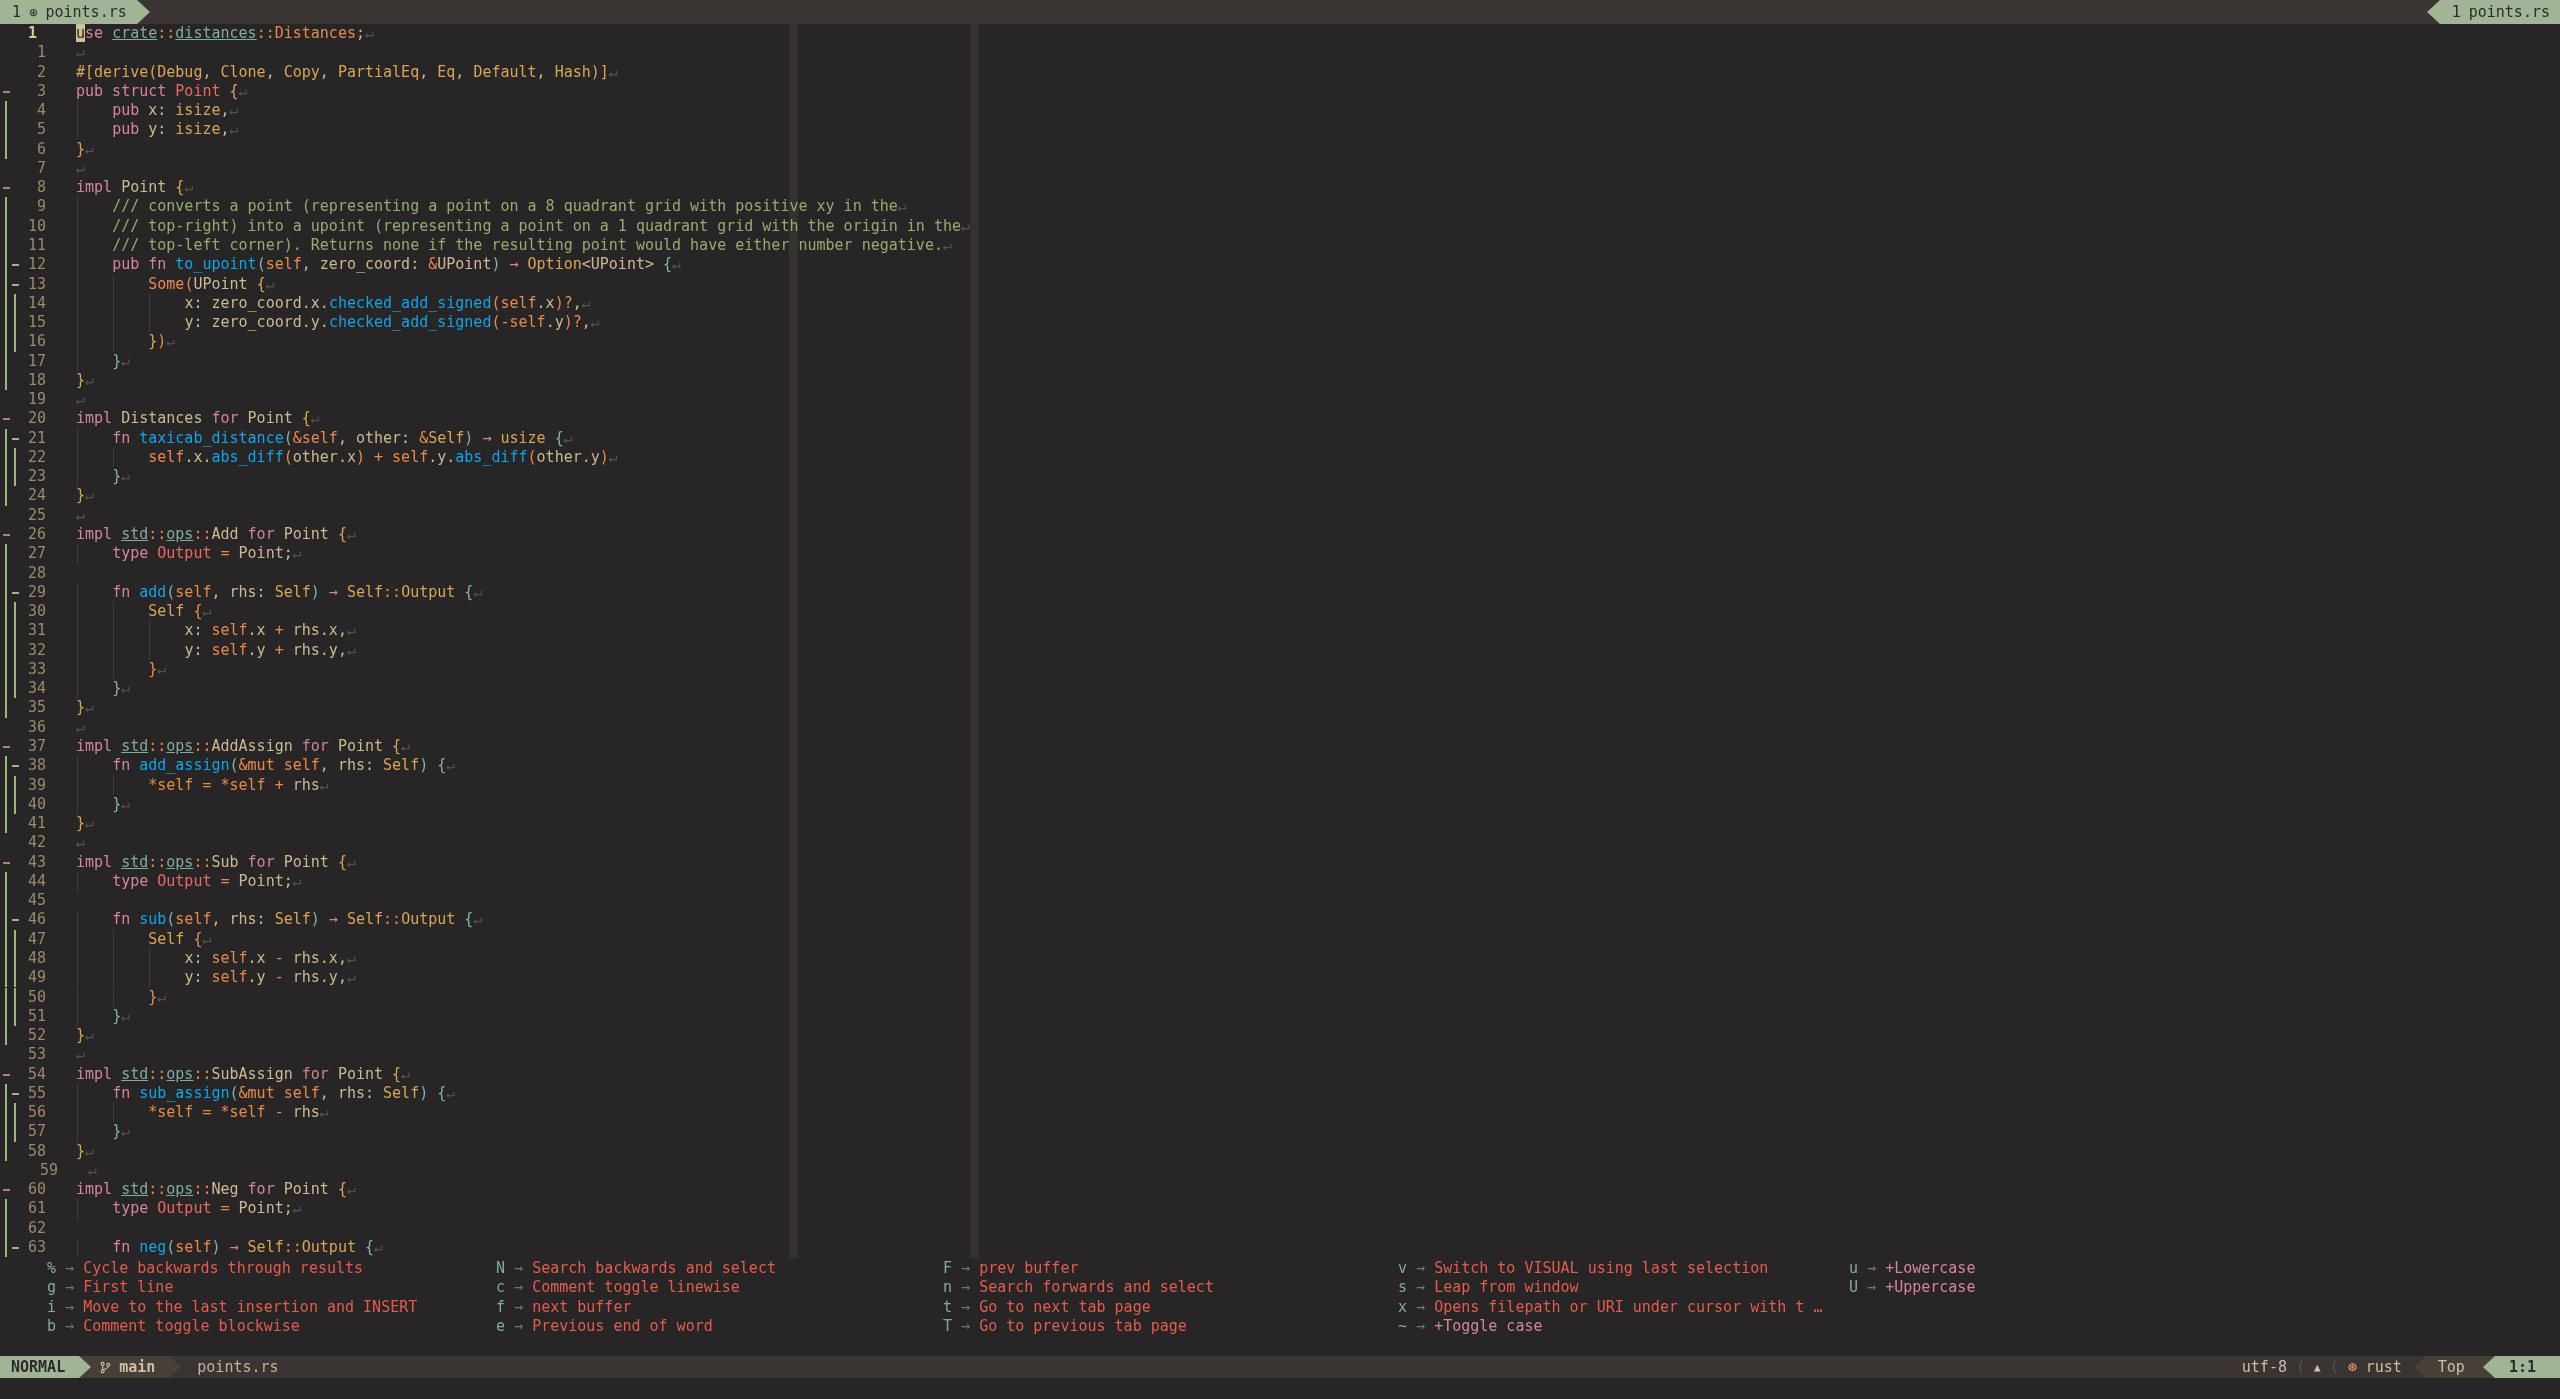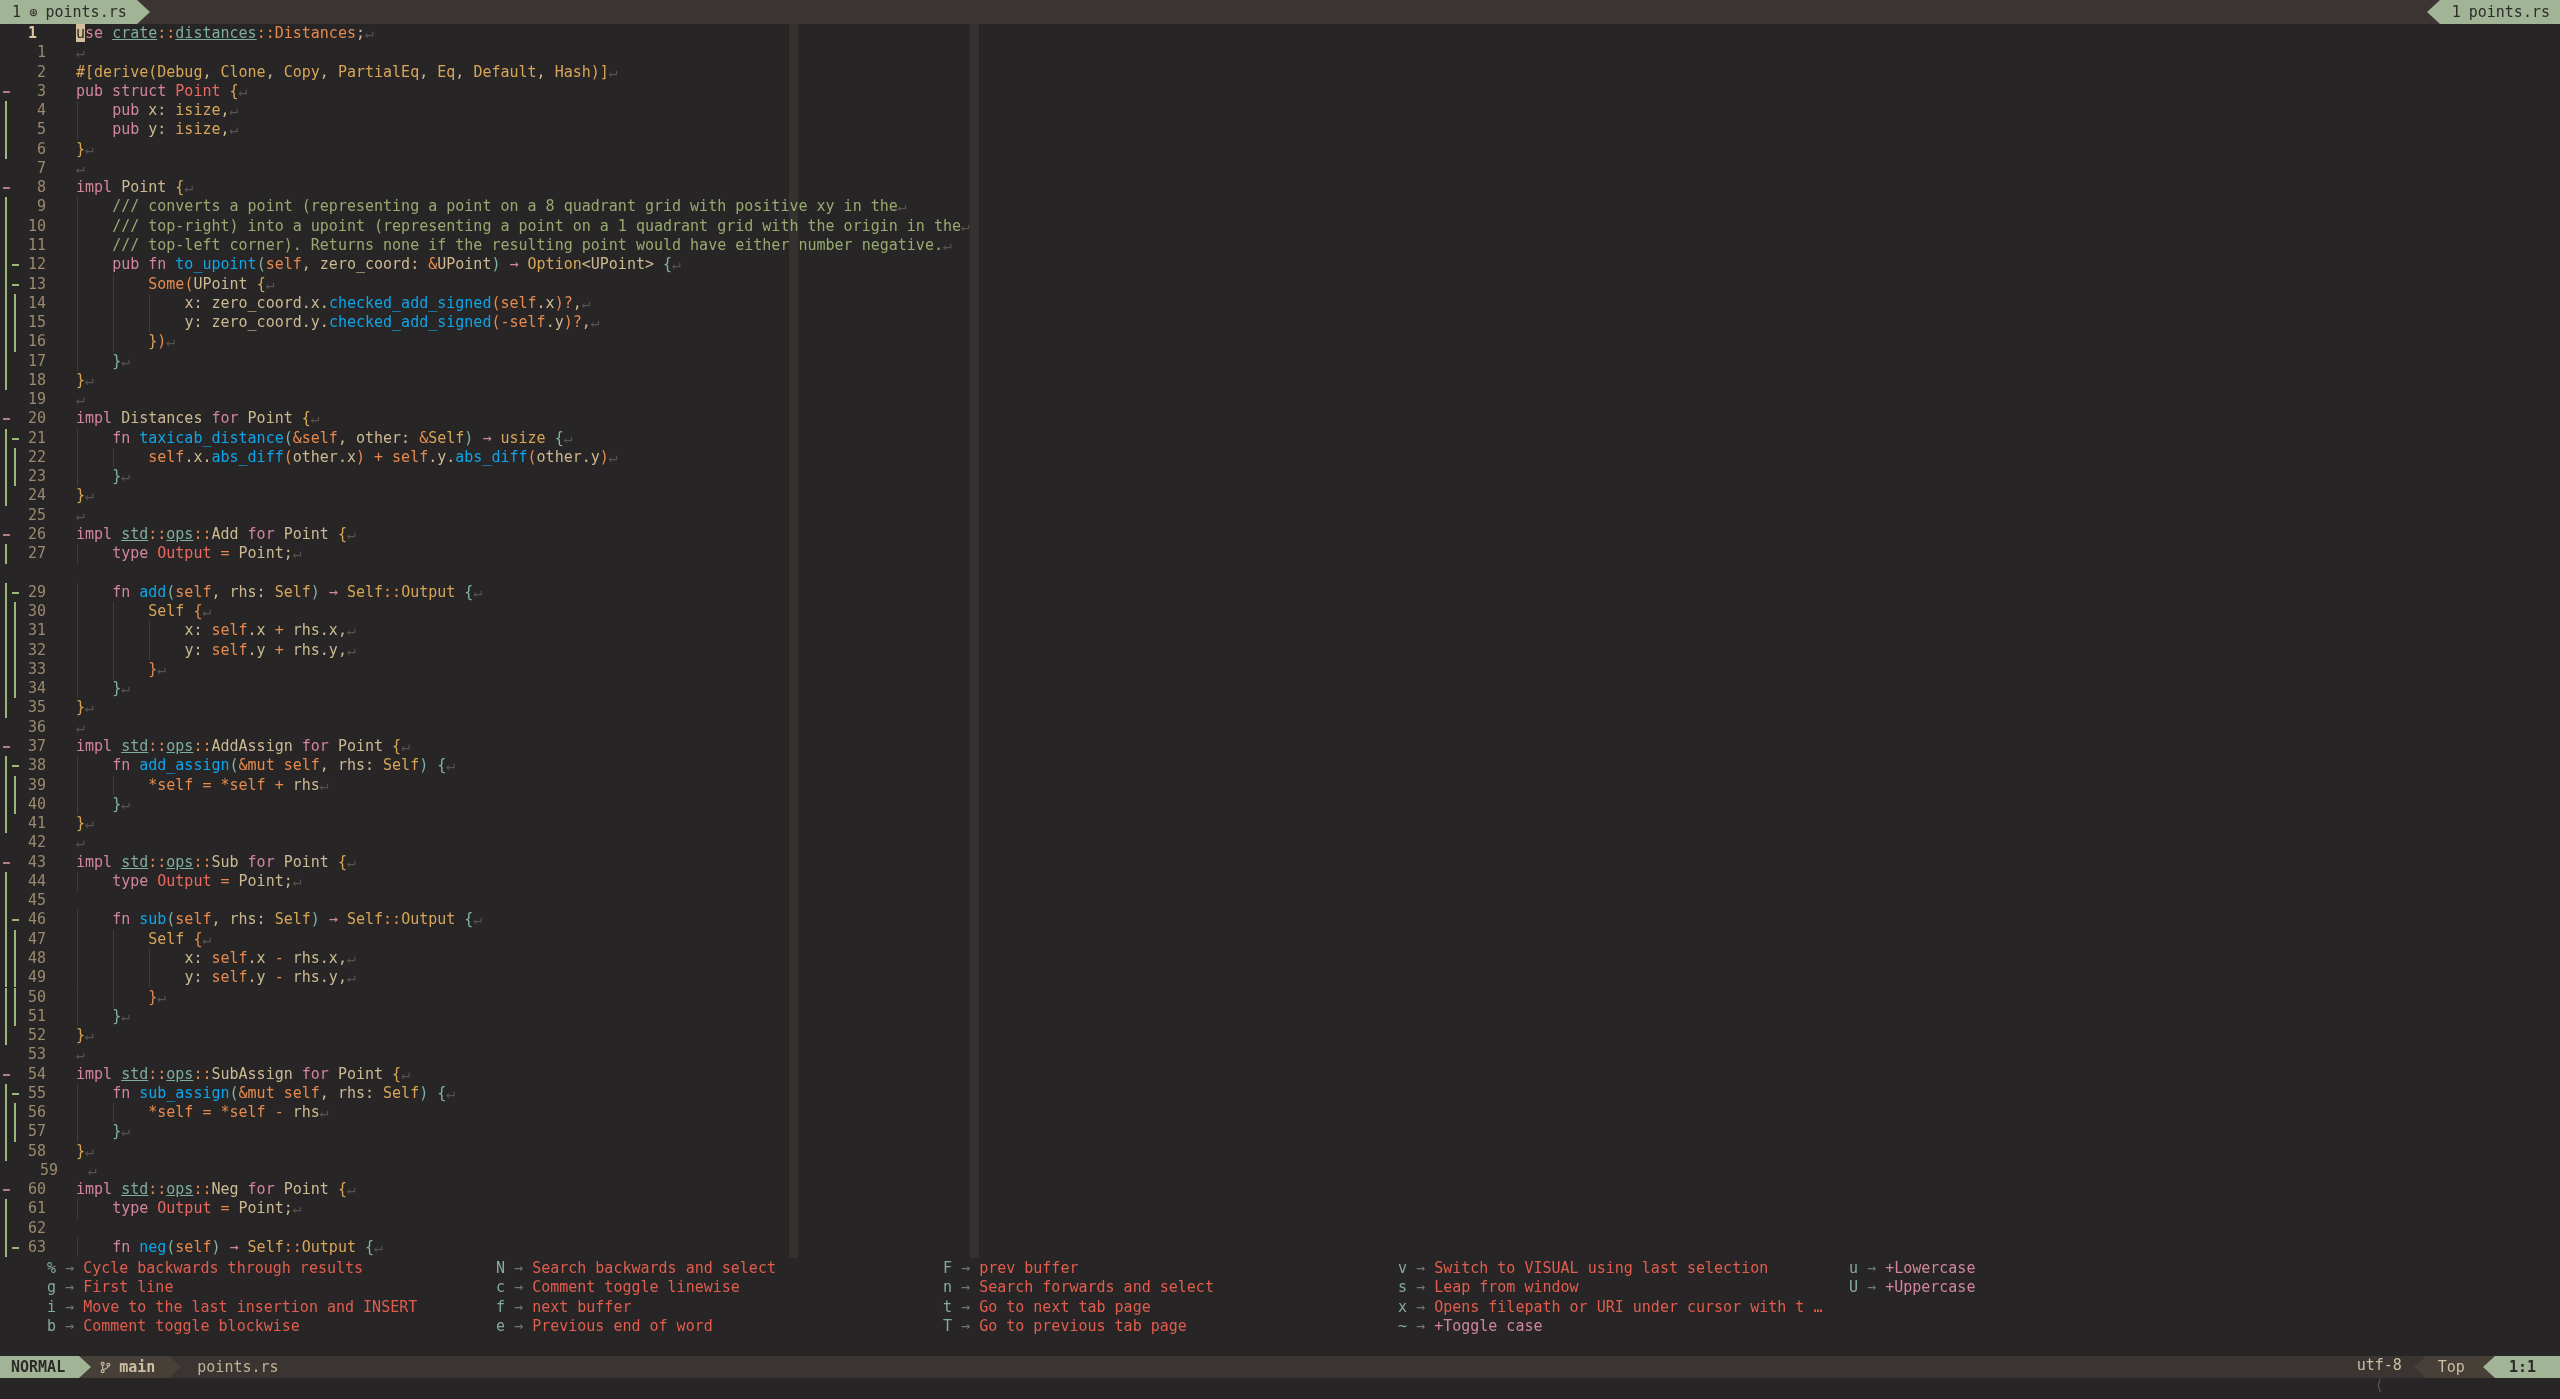--- a/index.html
+++ b/index.html
@@ -44,21 +44,21 @@
   .wk-desc.group { color:#d3869b; }
   
   .sl { position:absolute; top:1356px; left:0; width:2560px; height:22px; background:#3a3533; display:flex; align-items:stretch; font-size:15px; }
   .seg { display:flex; align-items:center; white-space:pre; }
   .seg-mode { background:#a2b496; color:#2c2b29; font-weight:bold; padding:0 14px 0 11px; }
   .tri-r { width:0; height:0; border-top:11px solid transparent; border-bottom:11px solid transparent; border-left:12px solid; }
   .tri-l { width:0; height:0; border-top:11px solid transparent; border-bottom:11px solid transparent; border-right:12px solid; }
   .seg-branch { background:#474039; color:#cdbfa4; padding:0 14px 0 8px; gap:7px; font-weight:bold; }
   .seg-file { color:#c2b296; padding:0 0 0 16px; }
   .sl-right { margin-left:auto; display:flex; align-items:stretch; }
-  .sl-meta { display:flex; align-items:center; gap:2px; color:#cdbfa4; padding-right:12px;flex-direction:column; }
+  .sl-meta { display:flex; align-items:center; gap:9px; color:#cdbfa4; padding-right:12px; }
   .sl-sep { color:#5b554f; font-size:15px; }
   .sl-os { font-size:11px; color:#cdbfa4; }
   .sl-lang-icon { color:#dd8e62; font-size:15px; }
   .seg-top { background:#474039; color:#cdbfa4; padding:0 18px 0 12px; }
   .seg-pos { background:#a2b496; color:#2c2b29; font-weight:bold; padding:0 24px 0 14px; }
   
   .cmdline { position:absolute; top:1378px; left:0; width:2560px; height:21px; line-height:21px; white-space:pre; }
 </style>
 </head>
 <body>
@@ -99,20 +99,21 @@
     <div class="crow" style="top: 346.86px;"><div class="fold" style="left: 2px;"><div class="bar" style="background: rgb(154, 184, 124);"></div></div><div class="lnum">18</div><div class="ltext"><span class="tk-d1">}</span><span class="eol">↵</span></div></div>
     <div class="crow" style="top: 366.13px;"><div class="lnum">19</div><div class="ltext"><span class="eol">↵</span></div></div>
     <div class="crow" style="top: 385.4px;"><div class="fold" style="left: 2px;"><div class="dash" style="background: rgb(176, 126, 126);"></div></div><div class="lnum">20</div><div class="ltext"><span class="tk-k">impl </span><span class="tk-g">Distances </span><span class="tk-k">for </span><span class="tk-g">Point </span><span class="tk-d1">{</span><span class="eol">↵</span></div></div>
     <div class="crow" style="top: 404.67px;"><div class="fold" style="left: 2px;"><div class="bar" style="background: rgb(154, 184, 124);"></div></div><div class="fold" style="left: 11px;"><div class="dash" style="background: rgb(154, 184, 124);"></div></div><div class="lnum">21</div><div class="ltext"><div class="iguide" style="left: 0.5px;"></div>    <span class="tk-k">fn </span><span class="tk-fn">taxicab_distance</span><span class="tk-d2">(</span><span class="tk-o">&amp;self</span><span class="tk-g">, other: </span><span class="tk-o">&amp;</span><span class="tk-y">Self</span><span class="tk-d2">)</span><span class="tk-k"> → </span><span class="tk-y">usize </span><span class="tk-d2">{</span><span class="eol">↵</span></div></div>
     <div class="crow" style="top: 423.94px;"><div class="fold" style="left: 2px;"><div class="bar" style="background: rgb(154, 184, 124);"></div></div><div class="fold" style="left: 11px;"><div class="bar" style="background: rgb(154, 184, 124);"></div></div><div class="lnum">22</div><div class="ltext"><div class="iguide" style="left: 0.5px;"></div><div class="iguide" style="left: 36.62px;"></div>        <span class="tk-o">self</span><span class="tk-g">.x.</span><span class="tk-fn">abs_diff</span><span class="tk-d3">(</span><span class="tk-g">other.x</span><span class="tk-d3">)</span><span class="tk-g"> </span><span class="tk-o">+</span><span class="tk-g"> </span><span class="tk-o">self</span><span class="tk-g">.y.</span><span class="tk-fn">abs_diff</span><span class="tk-d3">(</span><span class="tk-g">other.y</span><span class="tk-d3">)</span><span class="eol">↵</span></div></div>
     <div class="crow" style="top: 443.21px;"><div class="fold" style="left: 2px;"><div class="bar" style="background: rgb(154, 184, 124);"></div></div><div class="fold" style="left: 11px;"><div class="bar" style="background: rgb(154, 184, 124);"></div></div><div class="lnum">23</div><div class="ltext"><div class="iguide" style="left: 0.5px;"></div>    <span class="tk-d2">}</span><span class="eol">↵</span></div></div>
     <div class="crow" style="top: 462.48px;"><div class="fold" style="left: 2px;"><div class="bar" style="background: rgb(154, 184, 124);"></div></div><div class="lnum">24</div><div class="ltext"><span class="tk-d1">}</span><span class="eol">↵</span></div></div>
     <div class="crow" style="top: 481.75px;"><div class="lnum">25</div><div class="ltext"><span class="eol">↵</span></div></div>
     <div class="crow" style="top: 501.02px;"><div class="fold" style="left: 2px;"><div class="dash" style="background: rgb(176, 126, 126);"></div></div><div class="lnum">26</div><div class="ltext"><span class="tk-k">impl </span><span class="tk-m">std</span><span class="tk-o">::</span><span class="tk-m">ops</span><span class="tk-o">::</span><span class="tk-g">Add </span><span class="tk-k">for </span><span class="tk-g">Point </span><span class="tk-d1">{</span><span class="eol">↵</span></div></div>
     <div class="crow" style="top: 520.29px;"><div class="fold" style="left: 2px;"><div class="bar" style="background: rgb(154, 184, 124);"></div></div><div class="lnum">27</div><div class="ltext"><div class="iguide" style="left: 0.5px;"></div>    <span class="tk-k">type </span><span class="tk-t">Output</span><span class="tk-o"> = </span><span class="tk-g">Point;</span><span class="eol">↵</span></div></div>
+    <div class="crow" style="top: 539.56px;"><div class="fold" style="left: 2px;"><div class="bar" style="background: rgb(154, 184, 124);"></div></div><div class="lnum">28</div><div class="ltext"></div></div>
     <div class="crow" style="top: 558.83px;"><div class="fold" style="left: 2px;"><div class="bar" style="background: rgb(154, 184, 124);"></div></div><div class="fold" style="left: 11px;"><div class="dash" style="background: rgb(154, 184, 124);"></div></div><div class="lnum">29</div><div class="ltext"><div class="iguide" style="left: 0.5px;"></div>    <span class="tk-k">fn </span><span class="tk-fn">add</span><span class="tk-d2">(</span><span class="tk-o">self</span><span class="tk-g">, rhs: </span><span class="tk-y">Self</span><span class="tk-d2">)</span><span class="tk-k"> → </span><span class="tk-y">Self</span><span class="tk-o">::</span><span class="tk-y">Output </span><span class="tk-d2">{</span><span class="eol">↵</span></div></div>
     <div class="crow" style="top: 578.1px;"><div class="fold" style="left: 2px;"><div class="bar" style="background: rgb(154, 184, 124);"></div></div><div class="fold" style="left: 11px;"><div class="bar" style="background: rgb(154, 184, 124);"></div></div><div class="lnum">30</div><div class="ltext"><div class="iguide" style="left: 0.5px;"></div><div class="iguide" style="left: 36.62px;"></div>        <span class="tk-y">Self </span><span class="tk-d3">{</span><span class="eol">↵</span></div></div>
     <div class="crow" style="top: 597.37px;"><div class="fold" style="left: 2px;"><div class="bar" style="background: rgb(154, 184, 124);"></div></div><div class="fold" style="left: 11px;"><div class="bar" style="background: rgb(154, 184, 124);"></div></div><div class="lnum">31</div><div class="ltext"><div class="iguide" style="left: 0.5px;"></div><div class="iguide" style="left: 36.62px;"></div><div class="iguide" style="left: 72.74px;"></div>            <span class="tk-g">x: </span><span class="tk-o">self</span><span class="tk-g">.x </span><span class="tk-o">+</span><span class="tk-g"> rhs.x,</span><span class="eol">↵</span></div></div>
     <div class="crow" style="top: 616.64px;"><div class="fold" style="left: 2px;"><div class="bar" style="background: rgb(154, 184, 124);"></div></div><div class="fold" style="left: 11px;"><div class="bar" style="background: rgb(154, 184, 124);"></div></div><div class="lnum">32</div><div class="ltext"><div class="iguide" style="left: 0.5px;"></div><div class="iguide" style="left: 36.62px;"></div><div class="iguide" style="left: 72.74px;"></div>            <span class="tk-g">y: </span><span class="tk-o">self</span><span class="tk-g">.y </span><span class="tk-o">+</span><span class="tk-g"> rhs.y,</span><span class="eol">↵</span></div></div>
     <div class="crow" style="top: 635.91px;"><div class="fold" style="left: 2px;"><div class="bar" style="background: rgb(154, 184, 124);"></div></div><div class="fold" style="left: 11px;"><div class="bar" style="background: rgb(154, 184, 124);"></div></div><div class="lnum">33</div><div class="ltext"><div class="iguide" style="left: 0.5px;"></div><div class="iguide" style="left: 36.62px;"></div>        <span class="tk-d3">}</span><span class="eol">↵</span></div></div>
     <div class="crow" style="top: 655.18px;"><div class="fold" style="left: 2px;"><div class="bar" style="background: rgb(154, 184, 124);"></div></div><div class="fold" style="left: 11px;"><div class="bar" style="background: rgb(154, 184, 124);"></div></div><div class="lnum">34</div><div class="ltext"><div class="iguide" style="left: 0.5px;"></div>    <span class="tk-d2">}</span><span class="eol">↵</span></div></div>
     <div class="crow" style="top: 674.45px;"><div class="fold" style="left: 2px;"><div class="bar" style="background: rgb(154, 184, 124);"></div></div><div class="lnum">35</div><div class="ltext"><span class="tk-d1">}</span><span class="eol">↵</span></div></div>
     <div class="crow" style="top: 693.72px;"><div class="lnum">36</div><div class="ltext"><span class="eol">↵</span></div></div>
     <div class="crow" style="top: 712.99px;"><div class="fold" style="left: 2px;"><div class="dash" style="background: rgb(176, 126, 126);"></div></div><div class="lnum">37</div><div class="ltext"><span class="tk-k">impl </span><span class="tk-m">std</span><span class="tk-o">::</span><span class="tk-m">ops</span><span class="tk-o">::</span><span class="tk-g">AddAssign </span><span class="tk-k">for </span><span class="tk-g">Point </span><span class="tk-d1">{</span><span class="eol">↵</span></div></div>
     <div class="crow" style="top: 732.26px;"><div class="fold" style="left: 2px;"><div class="bar" style="background: rgb(154, 184, 124);"></div></div><div class="fold" style="left: 11px;"><div class="dash" style="background: rgb(154, 184, 124);"></div></div><div class="lnum">38</div><div class="ltext"><div class="iguide" style="left: 0.5px;"></div>    <span class="tk-k">fn </span><span class="tk-fn">add_assign</span><span class="tk-d2">(</span><span class="tk-o">&amp;mut self</span><span class="tk-g">, rhs: </span><span class="tk-y">Self</span><span class="tk-d2">)</span><span class="tk-g"> </span><span class="tk-d2">{</span><span class="eol">↵</span></div></div>

